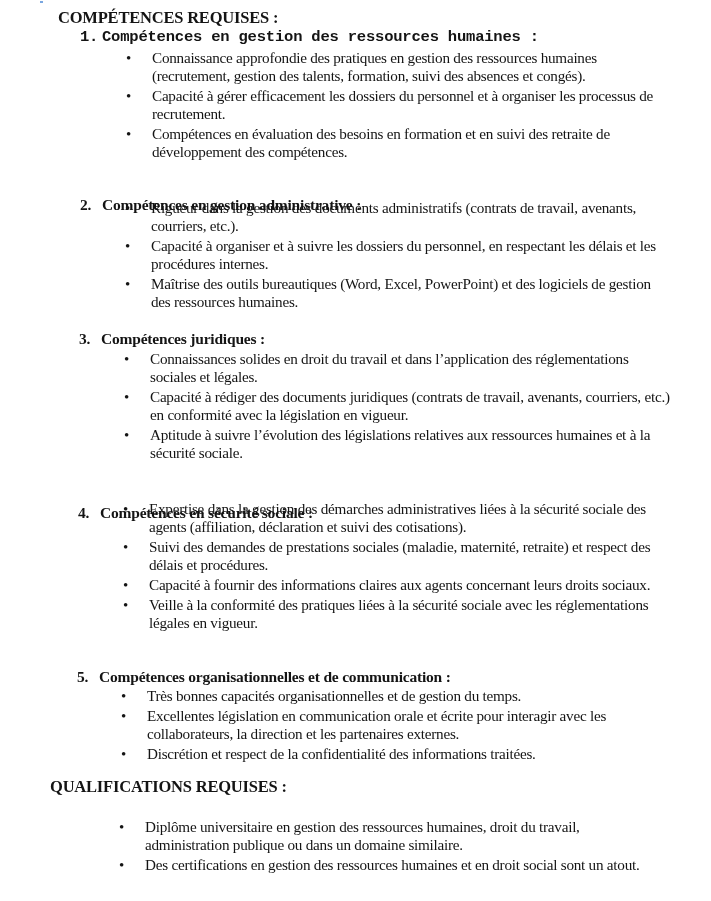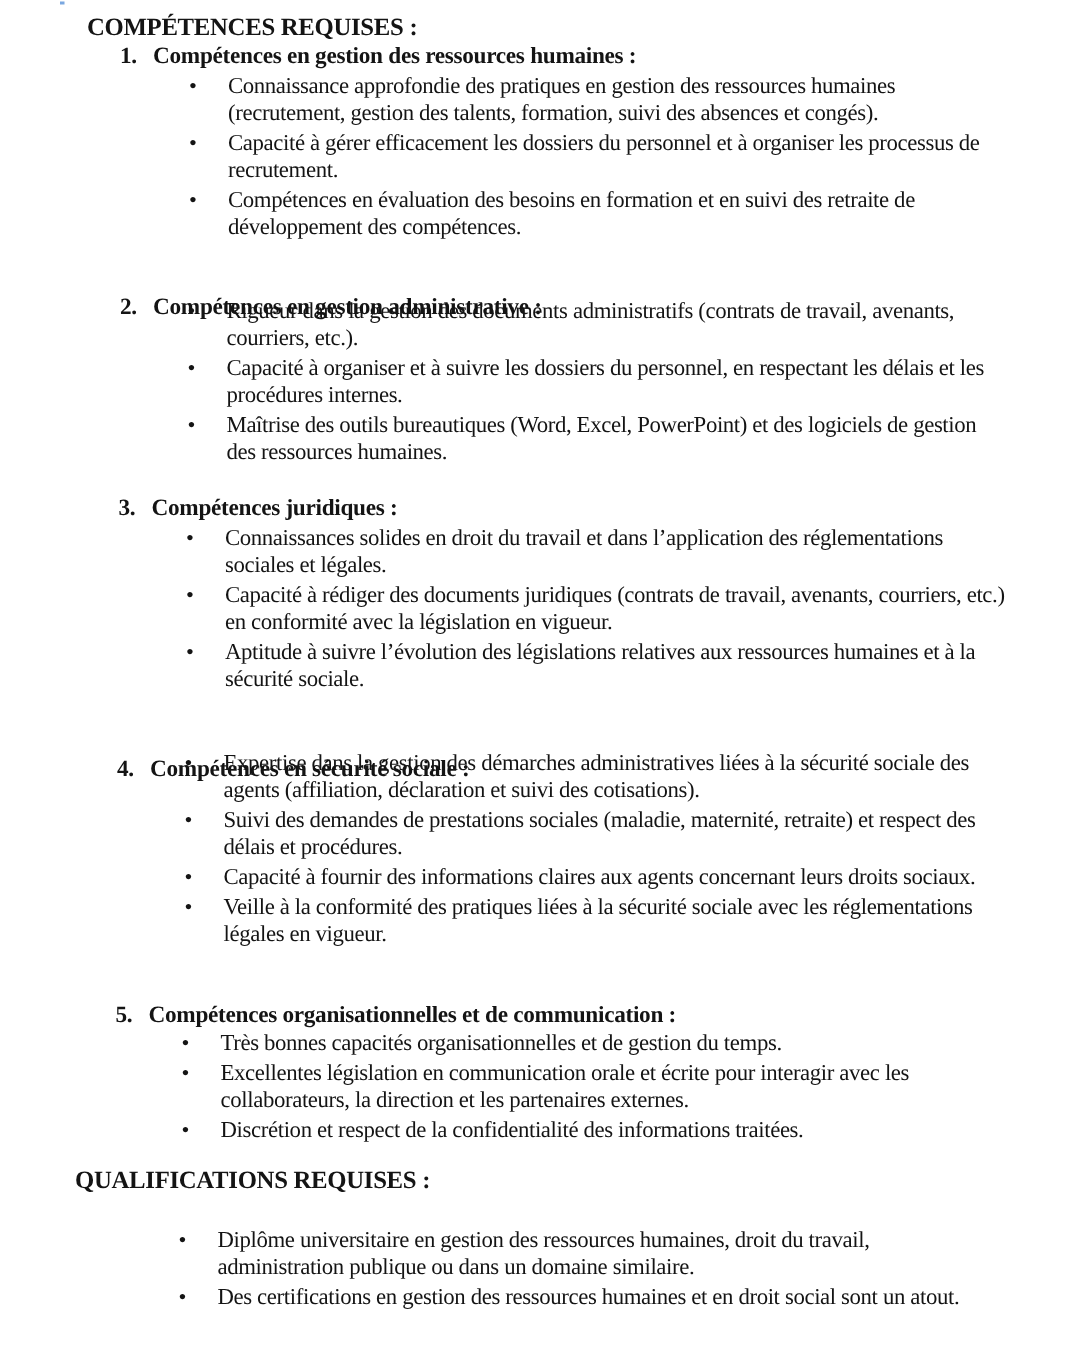--- a/index.html
+++ b/index.html
@@ -69,21 +69,21 @@
     }
   </style>
 </head>
 <body>
 
 <div class="page">
   <div class="corner-mark"></div>
 
   <div class="section-title" style="left:58px; top:7px;">COMPÉTENCES REQUISES :</div>
 
-  <div class="sub-title" style="left:80px; top:27px;">
+  <div class="sub-title" style="left:80px; top:27px;font-family:Liberation Mono, monospace;">
     <span class="num">1.</span><span>Compétences en gestion des ressources humaines :</span>
   </div>
   <ul class="bullets" style="left:152px; top:48px; width:520px;">
     <li><span class="dot">•</span><span>Connaissance approfondie des pratiques en gestion des ressources humaines (recrutement, gestion des talents, formation, suivi des absences et congés).</span></li>
     <li><span class="dot">•</span><span>Capacité à gérer efficacement les dossiers du personnel et à organiser les processus de recrutement.</span></li>
     <li><span class="dot">•</span><span>Compétences en évaluation des besoins en formation et en suivi des retraite de développement des compétences.</span></li>
   </ul>
 
   <div class="sub-title" style="left:80px; top:178px;margin-top:16px;">
     <span class="num">2.</span><span>Compétences en gestion administrative :</span>

